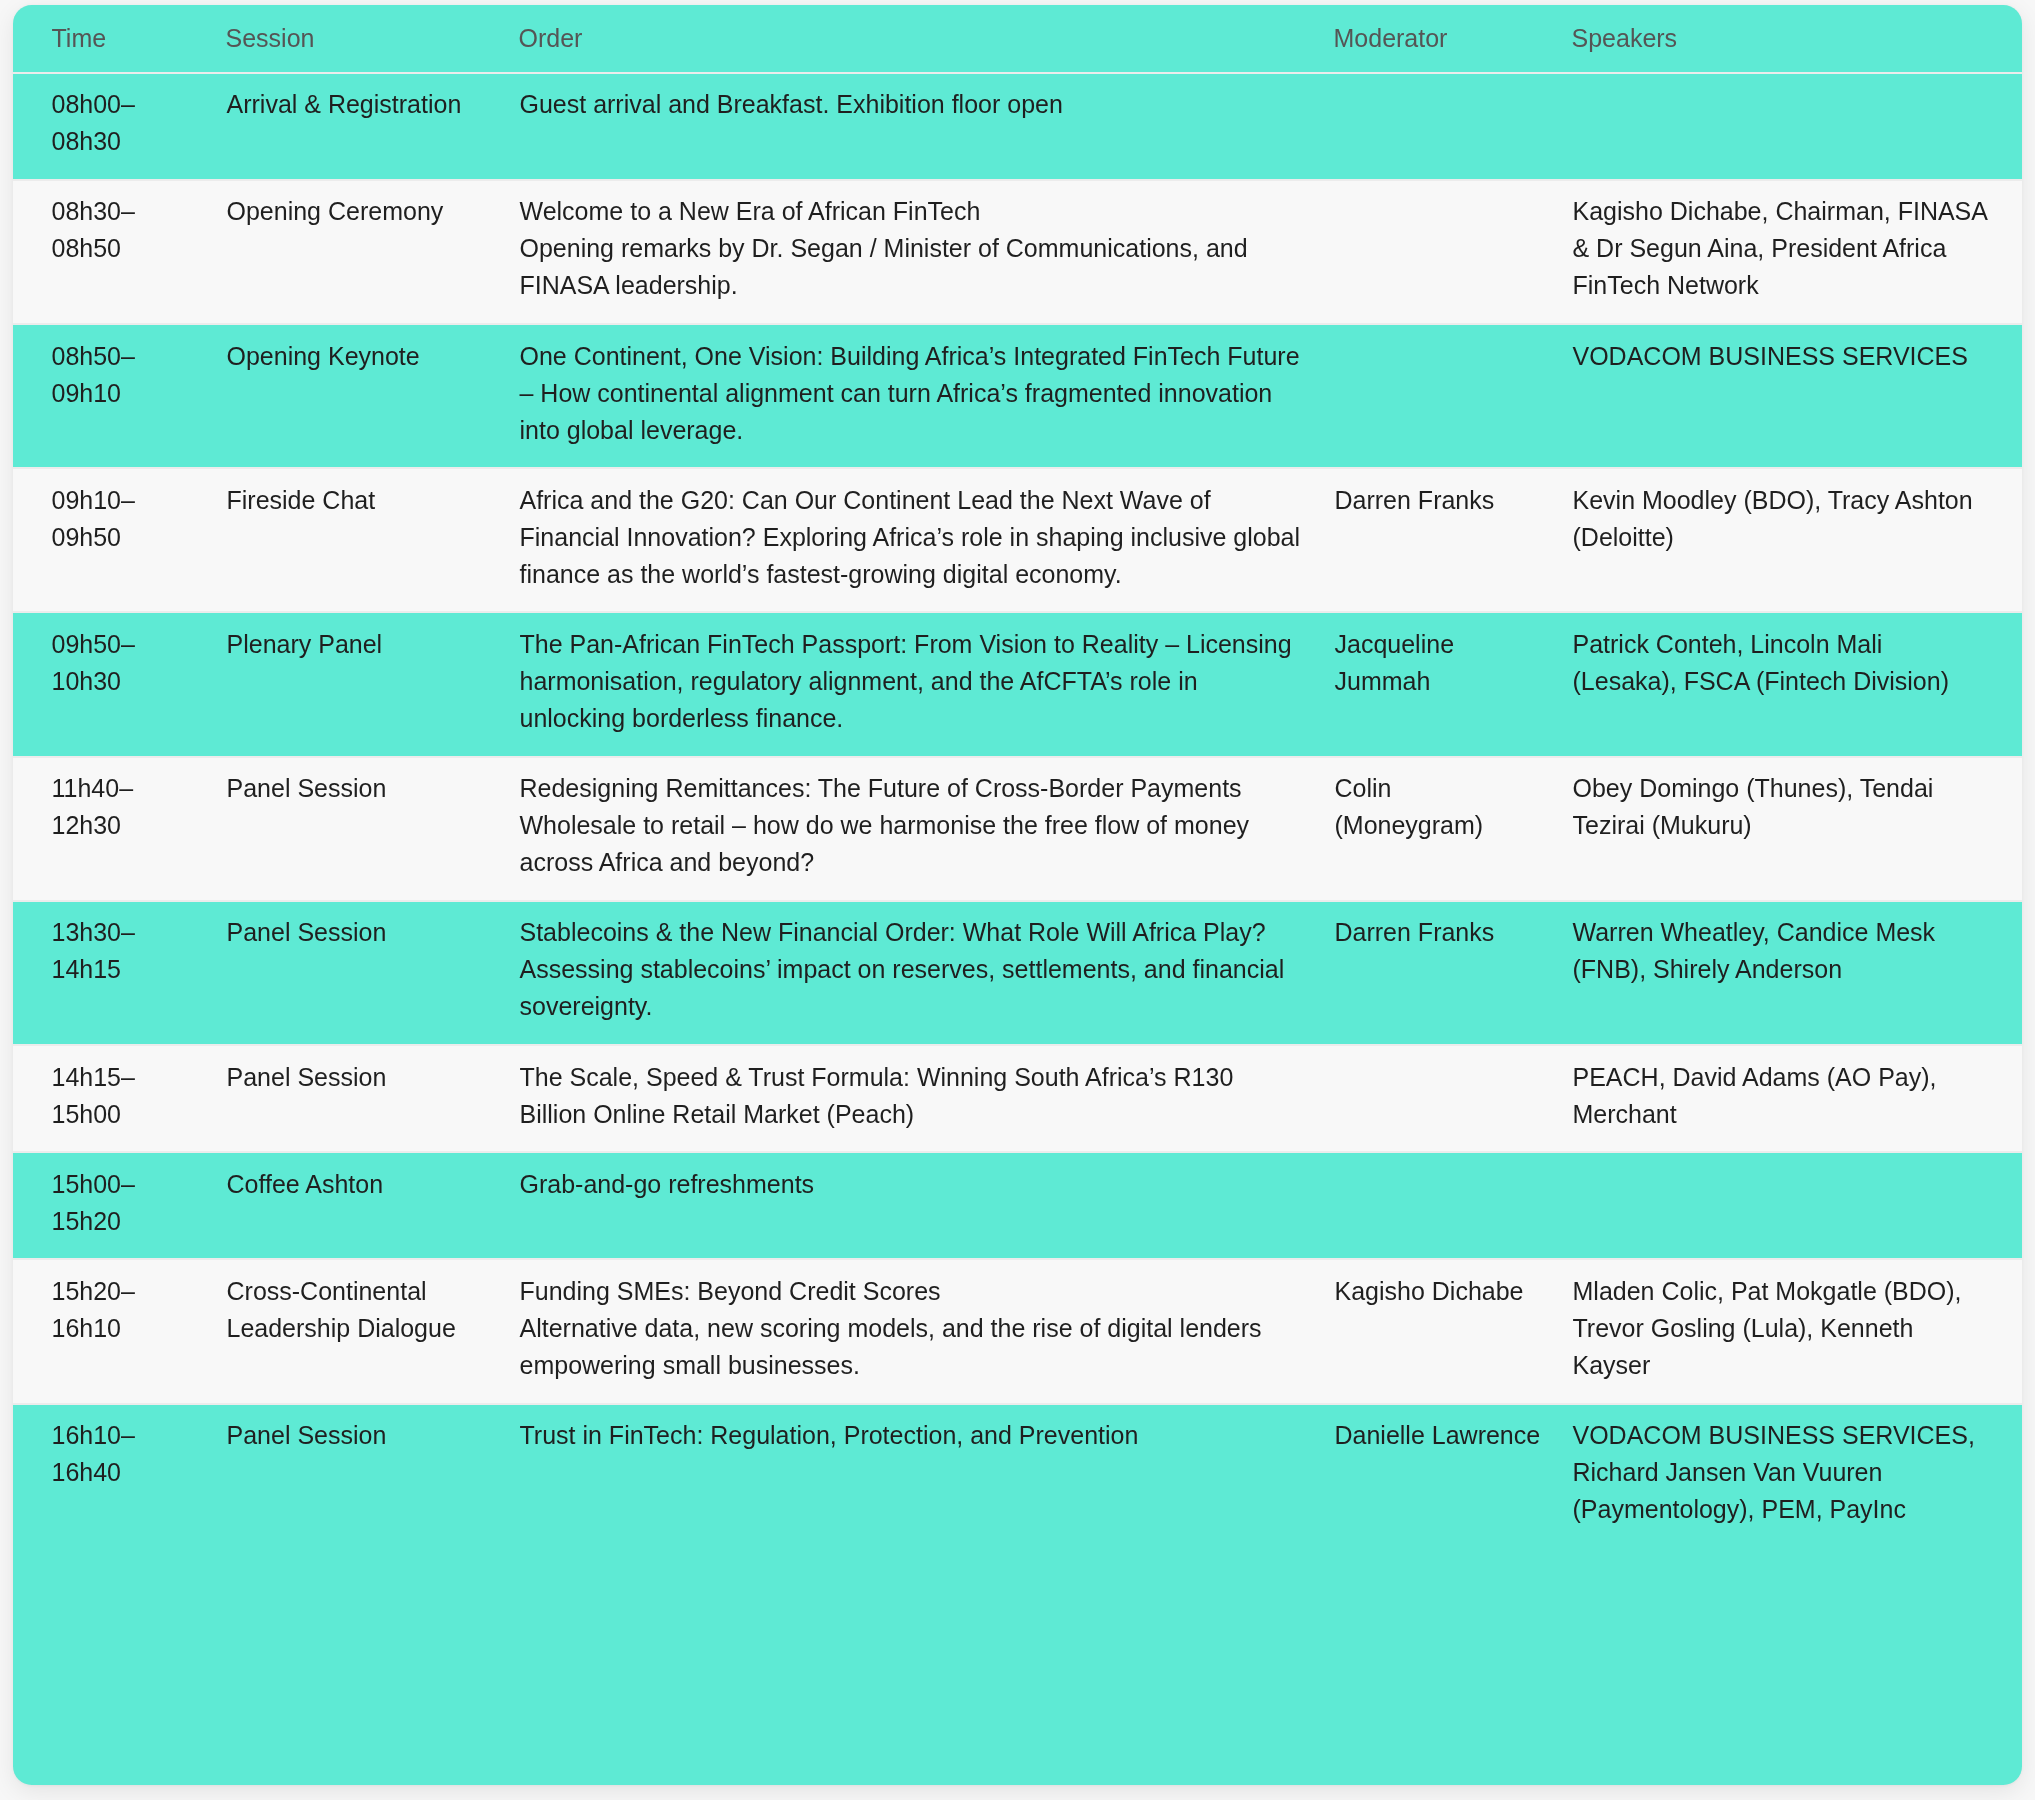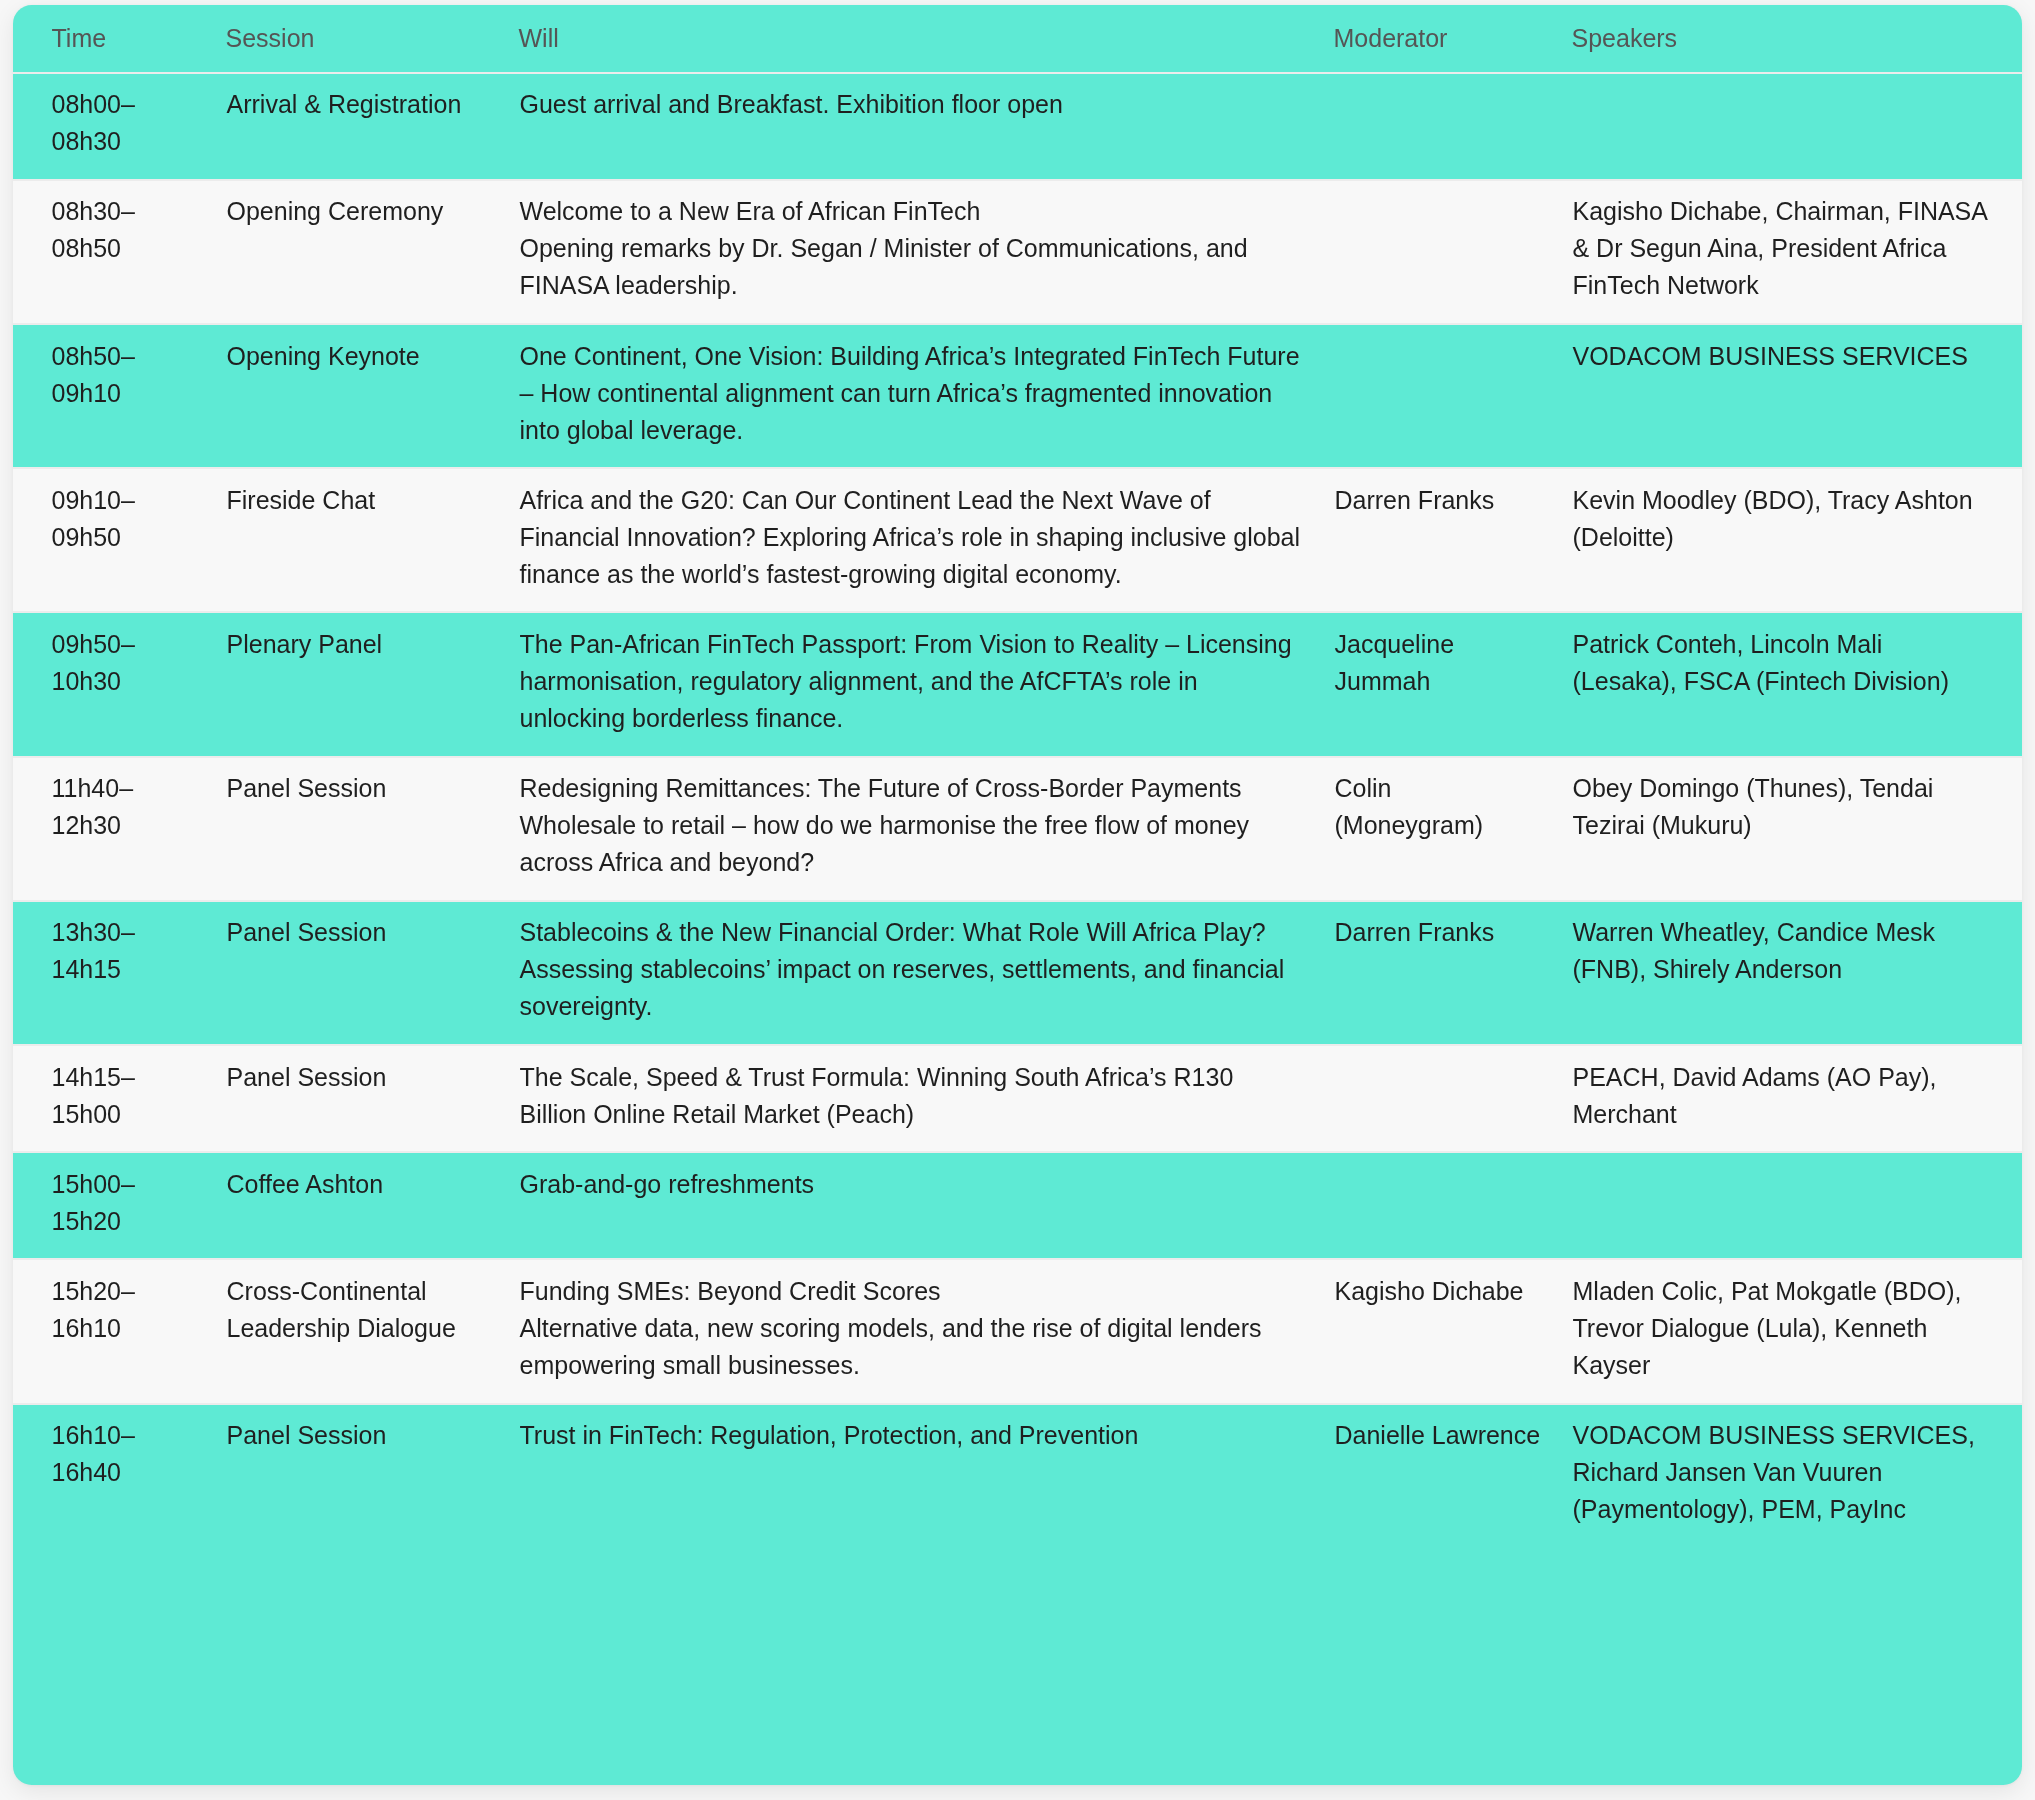--- a/index.html
+++ b/index.html
@@ -62,21 +62,21 @@
       <col class="c-time">
         <col class="c-session">
         <col class="c-topic">
         <col class="c-mod">
         <col class="c-speak">
     </colgroup>
     <thead>
       <tr>
         <th>Time</th>
         <th>Session</th>
-        <th>Will</th>
+        <th>Order</th>
         <th>Moderator</th>
         <th>Speakers</th>
       </tr>
     </thead>
     <tbody id="agenda-body">
         <tr>
           <td>08h00–08h30</td>
           <td>Arrival &amp; Registration</td>
           <td>
             <span class="line">Guest arrival and Breakfast. Exhibition floor open</span>
@@ -160,21 +160,21 @@
           <td></td>
         </tr>
         <tr>
           <td>15h20–16h10</td>
           <td>Cross-Continental Leadership Dialogue</td>
           <td>
             <span class="line">Funding SMEs: Beyond Credit Scores</span>
             <span class="line">Alternative data, new scoring models, and the rise of digital lenders empowering small businesses.</span>
           </td>
           <td>Kagisho Dichabe</td>
-          <td>Mladen Colic, Pat Mokgatle (BDO), Trevor Dialogue (Lula), Kenneth Kayser</td>
+          <td>Mladen Colic, Pat Mokgatle (BDO), Trevor Gosling (Lula), Kenneth Kayser</td>
         </tr>
         <tr>
           <td>16h10–16h40</td>
           <td>Panel Session</td>
           <td>
             <span class="line">Trust in FinTech: Regulation, Protection, and Prevention</span>
           </td>
           <td>Danielle Lawrence</td>
           <td>VODACOM BUSINESS SERVICES, Richard Jansen Van Vuuren (Paymentology), PEM, PayInc</td>
         </tr>

